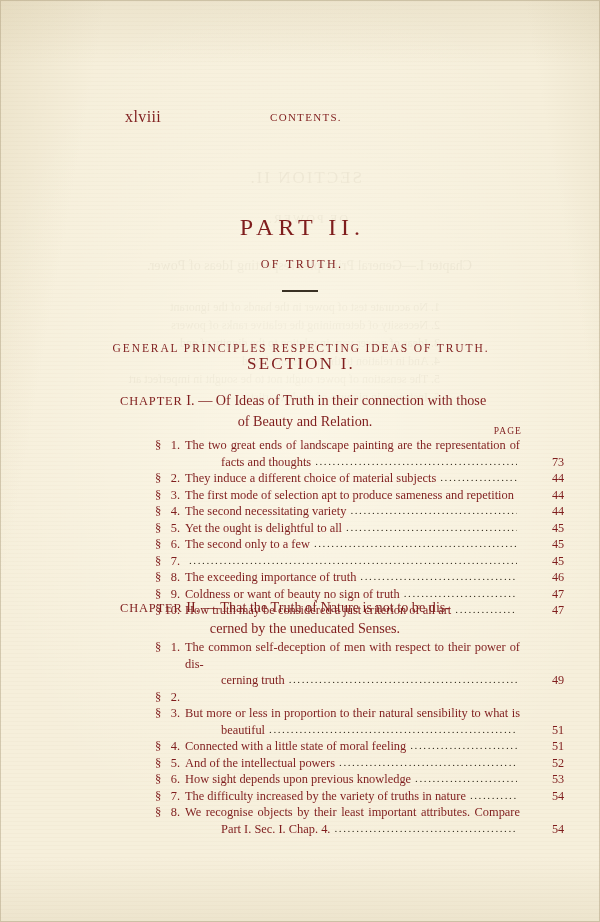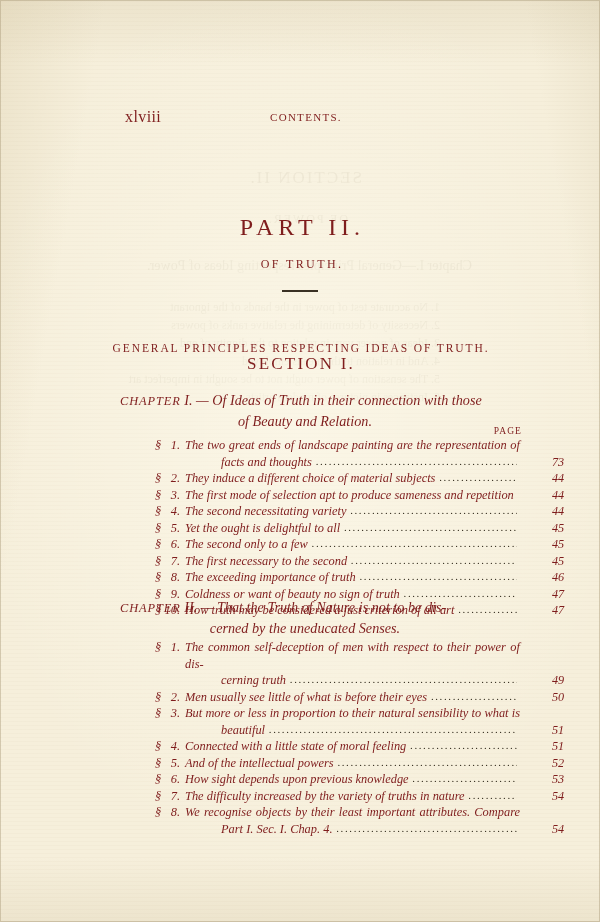--- a/index.html
+++ b/index.html
@@ -147,21 +147,20 @@
     font-size: 11.5px;
     letter-spacing: 1.9px;
     padding-left: 2px;
   }
 
   
   .chapter {
     position: absolute;
     left: 0;
     width: 600px;
-    font-style: italic;
   }
   .chapter-heading {
     margin: 0 auto;
     width: 360px;
     font-size: 14.2px;
     line-height: 20px;
     text-align: center;
     text-indent: 0;
   }
   .chapter-heading .chap-word {
@@ -375,21 +374,20 @@
                 <span class="leader"></span>
                 <span class="entry-page">45</span>
               </div>
             </div>
           </li>
           <li class="entry">
             <span class="entry-sect">§</span>
             <span class="entry-num">7.</span>
             <div class="entry-body">
               <div class="entry-line entry-line-wrap">
-                <span class="entry-text">The first necessary to the second</span>
                 <span class="leader"></span>
                 <span class="entry-page">45</span>
               </div>
             </div>
           </li>
           <li class="entry">
             <span class="entry-sect">§</span>
             <span class="entry-num">8.</span>
             <div class="entry-body">
               <div class="entry-line entry-line-wrap">
@@ -437,27 +435,20 @@
               <div class="entry-line indent entry-line-wrap">
                 <span class="entry-text">cerning truth</span>
                 <span class="leader"></span>
                 <span class="entry-page">49</span>
               </div>
             </div>
           </li>
           <li class="entry">
             <span class="entry-sect">§</span>
             <span class="entry-num">2.</span>
-            <div class="entry-body">
-              <div class="entry-line entry-line-wrap">
-                <span class="entry-text">Men usually see little of what is before their eyes</span>
-                <span class="leader"></span>
-                <span class="entry-page">50</span>
-              </div>
-            </div>
           </li>
           <li class="entry">
             <span class="entry-sect">§</span>
             <span class="entry-num">3.</span>
             <div class="entry-body">
               <div class="entry-line justify">But more or less in proportion to their natural sensibility to what is</div>
               <div class="entry-line indent entry-line-wrap">
                 <span class="entry-text">beautiful</span>
                 <span class="leader"></span>
                 <span class="entry-page">51</span>

